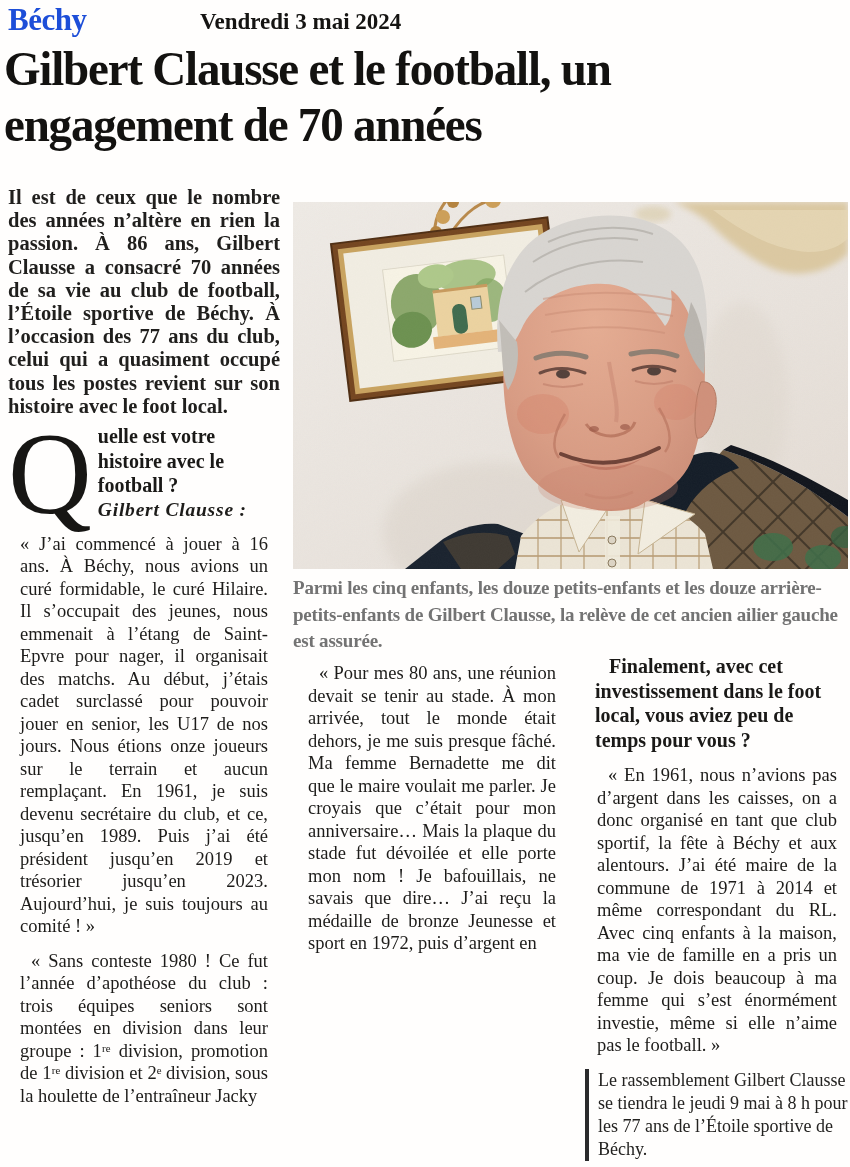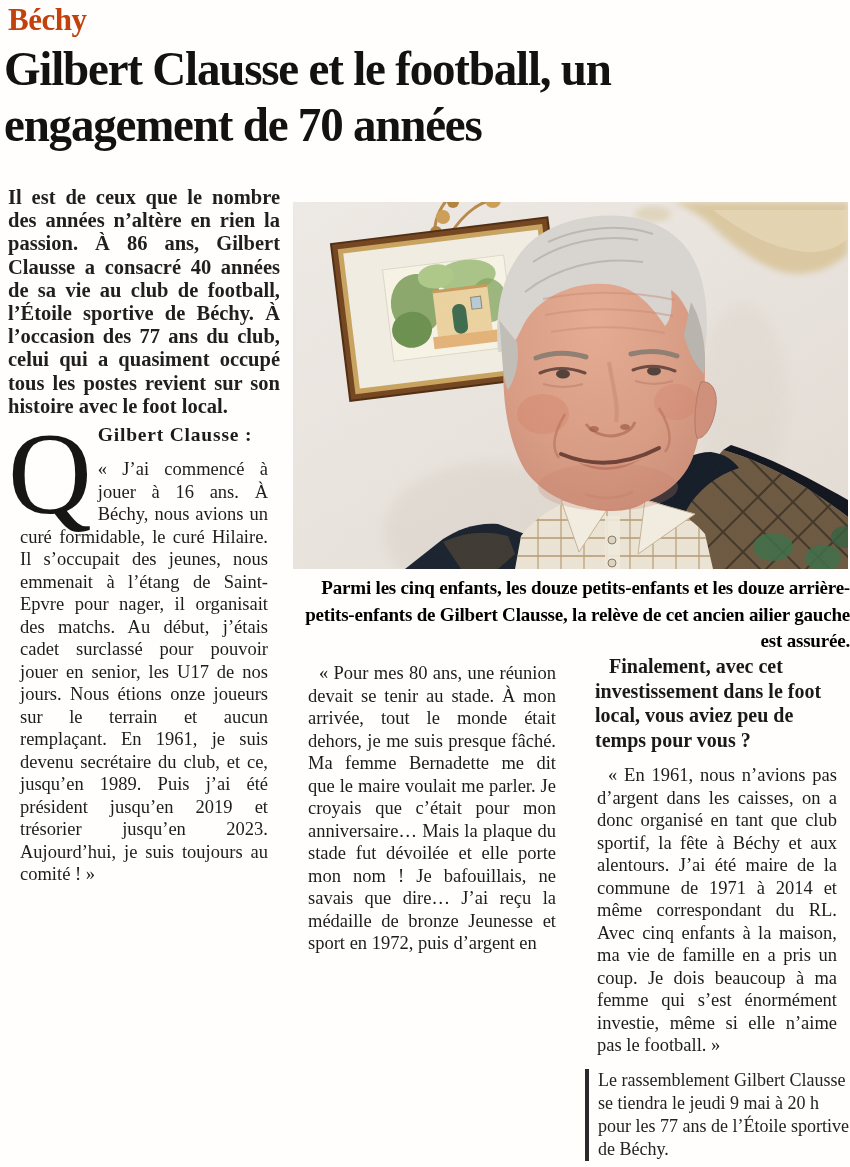--- a/index.html
+++ b/index.html
@@ -18,48 +18,53 @@
   .col1{left:8px;top:186px;width:272px;height:979px;}
   .col2{left:296px;top:650px;width:272px;height:517px;}
   .col3{left:585px;top:650px;width:264px;height:517px;}
   .intro{margin:0 0 6px 0;font-size:20.5px;line-height:23.2px;font-weight:bold;color:#201f1d;}
   .dropcap{float:left;font-size:116px;line-height:.8;padding:4px 6px 0 0;color:#171614;}
   .question{
     font-weight:bold;font-size:20px;line-height:24.5px;white-space:pre-line;
     margin:4px 0 2px 0;padding-left:10px;text-indent:14px;text-align:left;color:#1a1917;
   }
   .q-first{padding-left:0;text-indent:0;margin:2px 0 0 0;}
-  .speaker{font-weight:bold;font-size:19.5px;letter-spacing:.8px;margin:1px 0 2px 0;text-align:left;}
+  .speaker{font-weight:bold;font-size:19.5px;letter-spacing:.8px;margin:1px 0 2px 0;text-align:left;font-style:italic;}
   .para{margin:12px;font-size:18.5px;line-height:22.5px;text-indent:11px;hyphens:auto;-webkit-hyphens:auto;}
   .para.no-indent{text-indent:0;}
   .photo{position:absolute;left:293px;top:202px;width:555px;height:367px;margin:0;}
   .caption{
     position:absolute;left:293px;top:575px;width:557px;
-    font-size:19px;line-height:26.5px;font-weight:bold;letter-spacing:-.2px;text-align:right;color:#000000;
+    font-size:19px;line-height:26.5px;font-weight:bold;letter-spacing:-.2px;text-align:left;color:#737373;
   }
   .note{
     border-left:4px solid #2a2a2c;padding-left:9px;margin-top:5px;
     font-size:18px;line-height:23px;text-align:left;color:#242321;
   }
 </style>
 </head>
 <body>
 
 <div class="page">
 
-  <span class="kicker" style="color: #c2410c; text-align: center;">Béchy</span>
+  <span class="kicker" style="color: #1d4ed8; text-align: center;">Béchy</span>
+  <span class="date">Vendredi 3 mai 2024</span>
 
   <h1 class="headline">Gilbert Clausse et le football, un
 engagement de 70 années</h1>
 
   <div class="col col1">
-    <p class="intro">Il est de ceux que le nombre des années n’altère en rien la passion. À 86 ans, Gilbert Clausse a consacré 40 années de sa vie au club de football, l’Étoile sportive de Béchy. À l’occasion des 77 ans du club, celui qui a quasiment occupé tous les postes revient sur son histoire avec le foot local.</p>
+    <p class="intro">Il est de ceux que le nombre des années n’altère en rien la passion. À 86 ans, Gilbert Clausse a consacré 70 années de sa vie au club de football, l’Étoile sportive de Béchy. À l’occasion des 77 ans du club, celui qui a quasiment occupé tous les postes revient sur son histoire avec le foot local.</p>
     <span class="dropcap">Q</span>
+    <div class="question q-first">uelle est votre
+histoire avec le
+football ?</div>
     <div class="speaker">Gilbert Clausse :</div>
     <p class="para no-indent">« J’ai commencé à jouer à 16 ans. À Béchy, nous avions un curé formidable, le curé Hilaire. Il s’occupait des jeunes, nous emmenait à l’étang de Saint-Epvre pour nager, il organisait des matchs. Au début, j’étais cadet surclassé pour pouvoir jouer en senior, les U17 de nos jours. Nous étions onze joueurs sur le terrain et aucun remplaçant. En 1961, je suis devenu secrétaire du club, et ce, jusqu’en 1989. Puis j’ai été président jusqu’en 2019 et trésorier jusqu’en 2023. Aujourd’hui, je suis toujours au comité ! »</p>
+    <p class="para">« Sans conteste 1980 ! Ce fut l’année d’apothéose du club : trois équipes seniors sont montées en division dans leur groupe : 1ʳᵉ division, promotion de 1ʳᵉ division et 2ᵉ division, sous la houlette de l’entraîneur Jacky</p>
   </div>
 
   <figure class="photo">
     <svg width="555" height="367" viewBox="0 0 555 367">
       <defs>
         <linearGradient id="wallg" x1="0" y1="0" x2="1" y2="1">
           <stop offset="0" stop-color="#efebe6"></stop>
             <stop offset=".6" stop-color="#e9e3dd"></stop>
             <stop offset="1" stop-color="#e4dcd4"></stop>
         </linearGradient>
@@ -222,16 +227,16 @@
   <div class="col col2">
     <p class="para">« Pour mes 80 ans, une réunion devait se tenir au stade. À mon arrivée, tout le monde était dehors, je me suis presque fâché. Ma femme Bernadette me dit que le maire voulait me parler. Je croyais que c’était pour mon anniversaire… Mais la plaque du stade fut dévoilée et elle porte mon nom ! Je bafouillais, ne savais que dire… J’ai reçu la médaille de bronze Jeunesse et sport en 1972, puis d’argent en</p>
   </div>
 
   <div class="col col3">
     <div class="question">Finalement, avec cet
 investissement dans le foot
 local, vous aviez peu de
 temps pour vous ?</div>
     <p class="para">« En 1961, nous n’avions pas d’argent dans les caisses, on a donc organisé en tant que club sportif, la fête à Béchy et aux alentours. J’ai été maire de la commune de 1971 à 2014 et même correspondant du RL. Avec cinq enfants à la maison, ma vie de famille en a pris un coup. Je dois beaucoup à ma femme qui s’est énormément investie, même si elle n’aime pas le football. »</p>
-    <aside class="note">Le rassemblement Gilbert Clausse se tiendra le jeudi 9 mai à 20 h pour les 77 ans de l’Étoile sportive de Béchy.</aside>
+    <aside class="note">Le rassemblement Gilbert Clausse se tiendra le jeudi 9 mai à 8 h pour les 77 ans de l’Étoile sportive de Béchy.</aside>
   </div>
 
 </div>
 
 </body></html>

